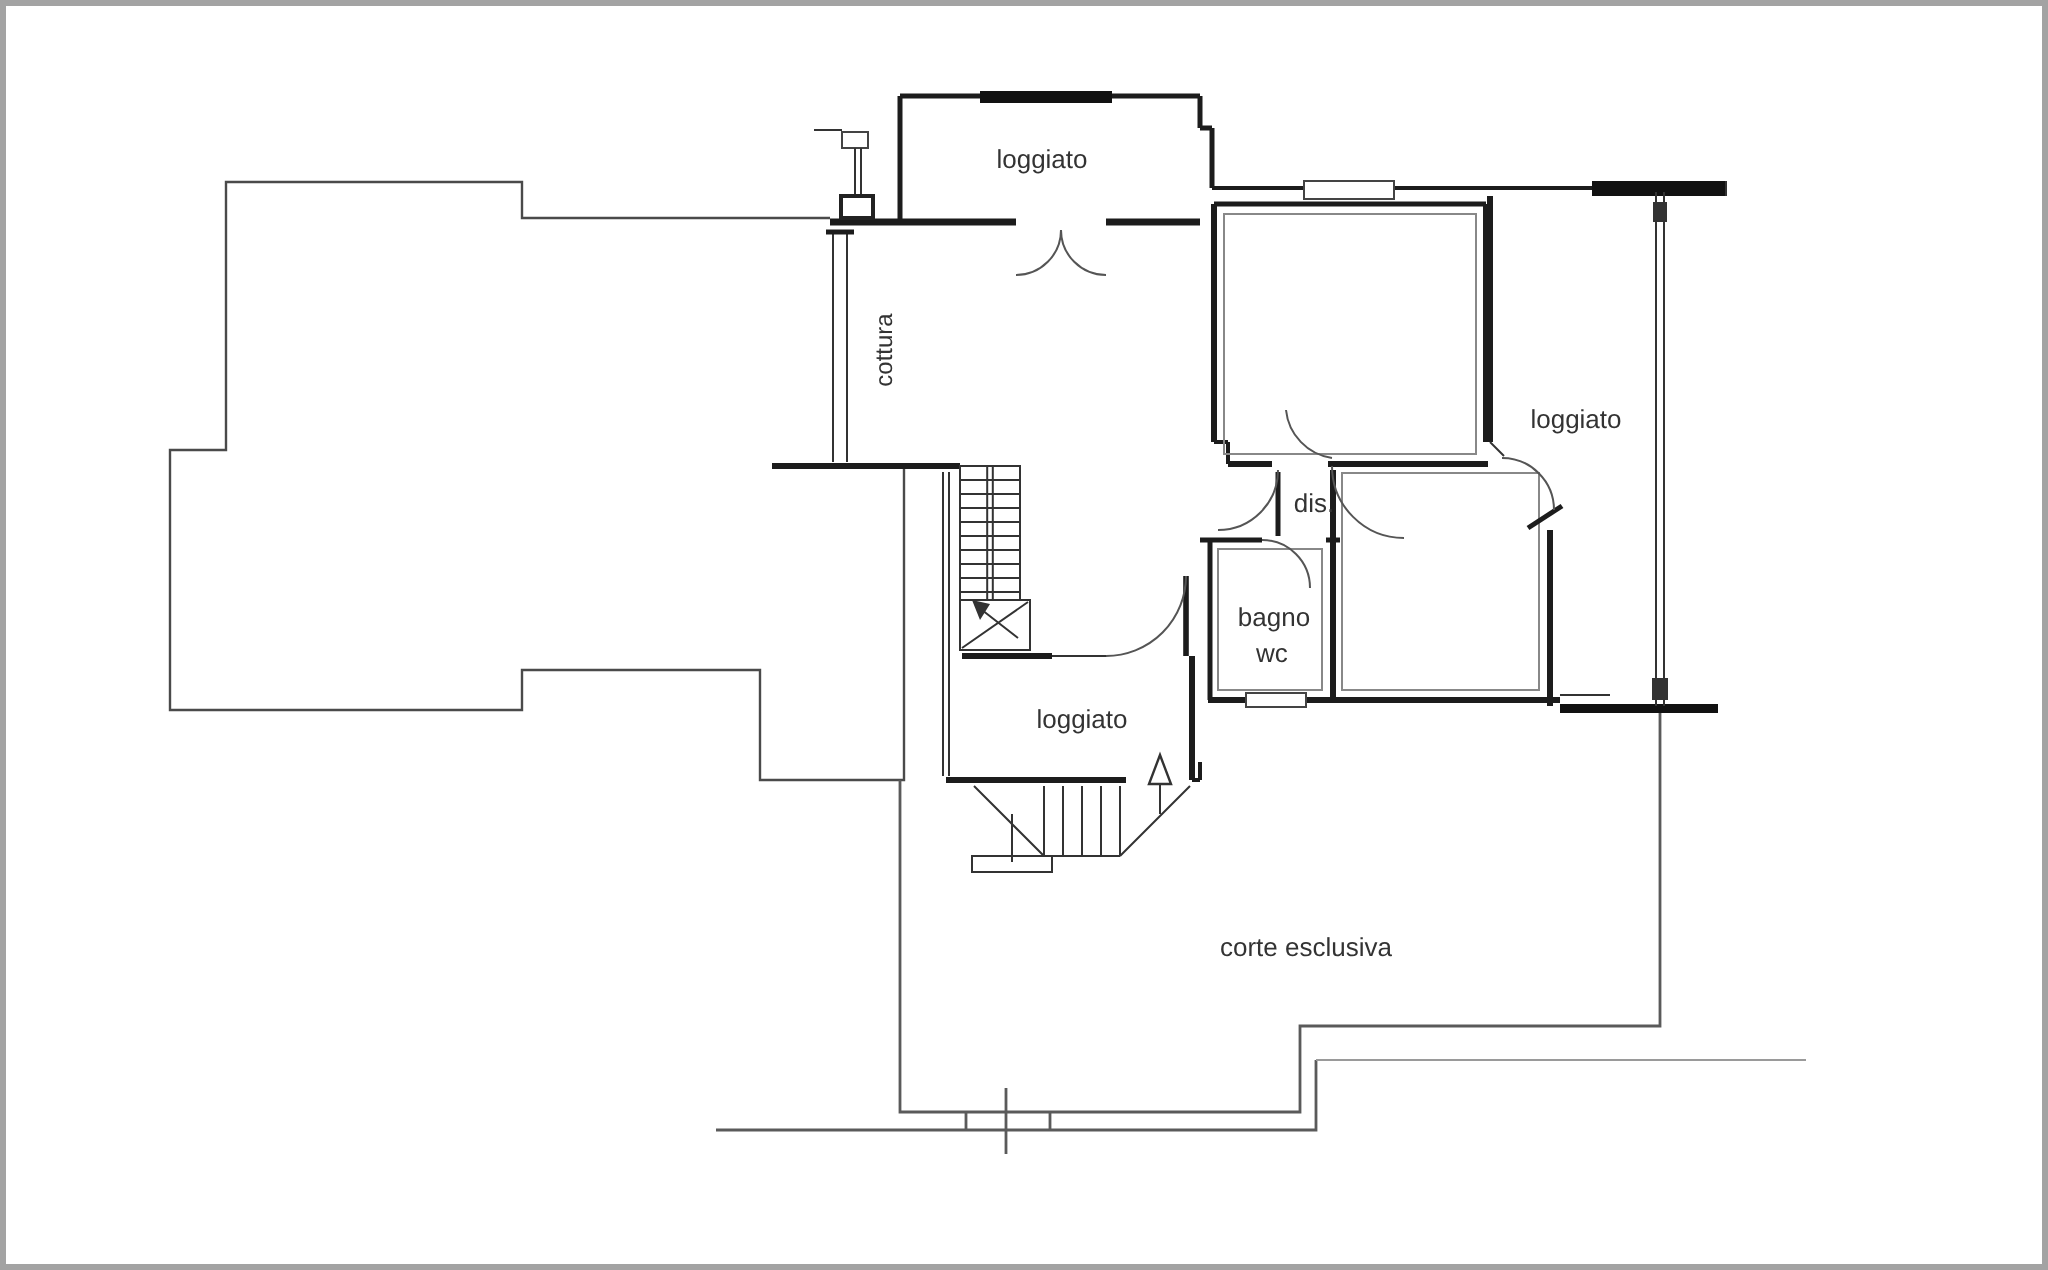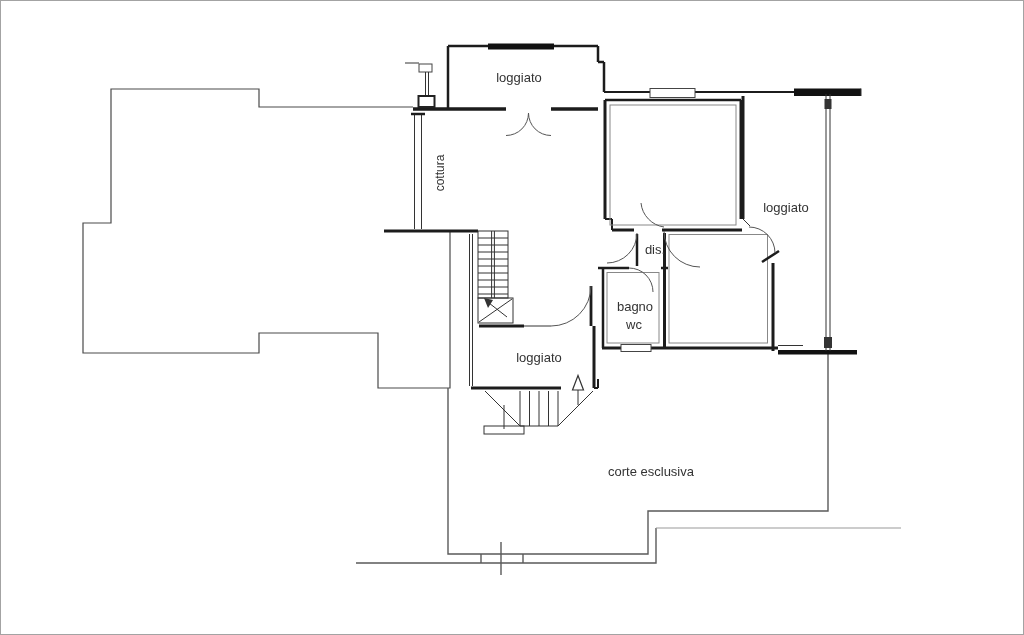--- a/index.html
+++ b/index.html
@@ -3,21 +3,21 @@
 <meta charset="utf-8">
 <style>
   :root{
     --wall:#1c1c1c; --outline:#4a4a4a; --boundary:#5a5a5a;
     --site:#9a9a9a; --text:#333333; --background:#ffffff;
   }
   html,body{margin:0;padding:0;background:#fff;}
   .page{
     width:1024px;height:635px;position:relative;
     background:var(--background);
-    border:1px solid #a3a3a3;box-sizing:border-box;
+    border:3px solid #a3a3a3;box-sizing:border-box;
     font-family:"Liberation Sans", sans-serif;
   }
   svg{display:block;}
   .w{stroke:var(--wall);fill:none;stroke-linecap:butt;}
   .o1{stroke:var(--outline);fill:none;stroke-width:1.2;}
   .b{stroke:var(--boundary);fill:none;stroke-width:1.4;}
   .s{stroke:var(--site);fill:none;stroke-width:1.1;}
   .thin{stroke:#888;fill:none;stroke-width:1;}
   .t{stroke:#333;fill:none;stroke-width:1;}
   .d{stroke:#555;fill:none;stroke-width:1;}

